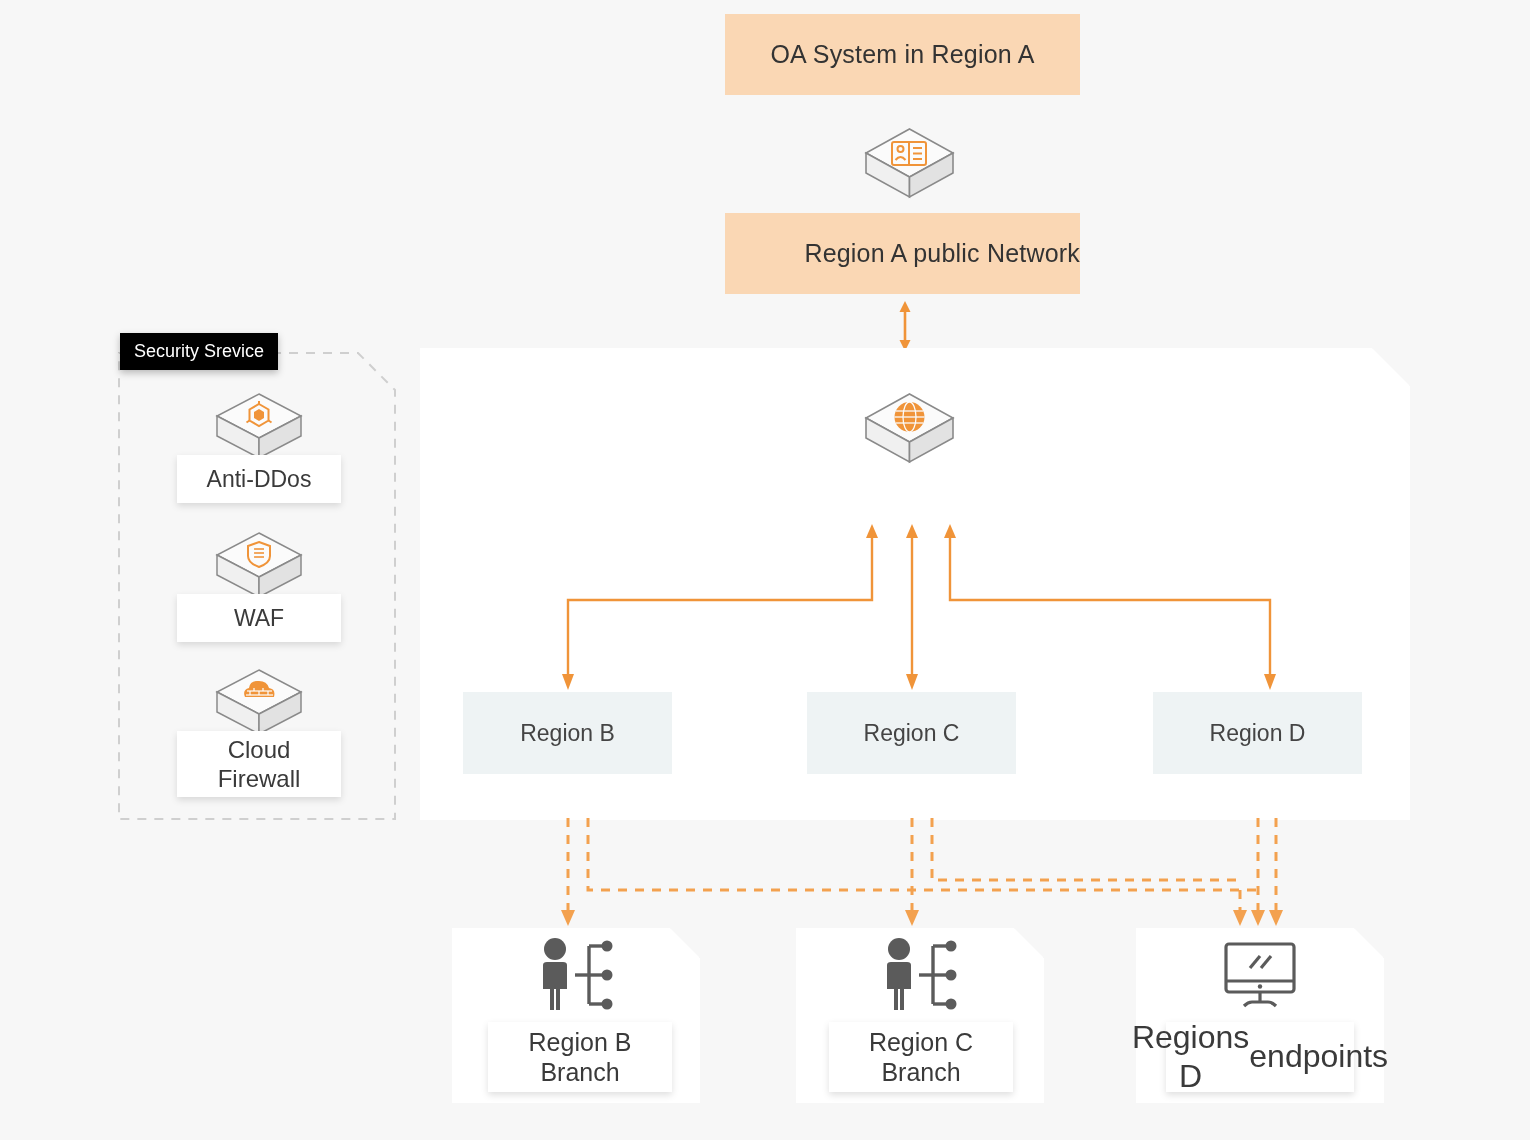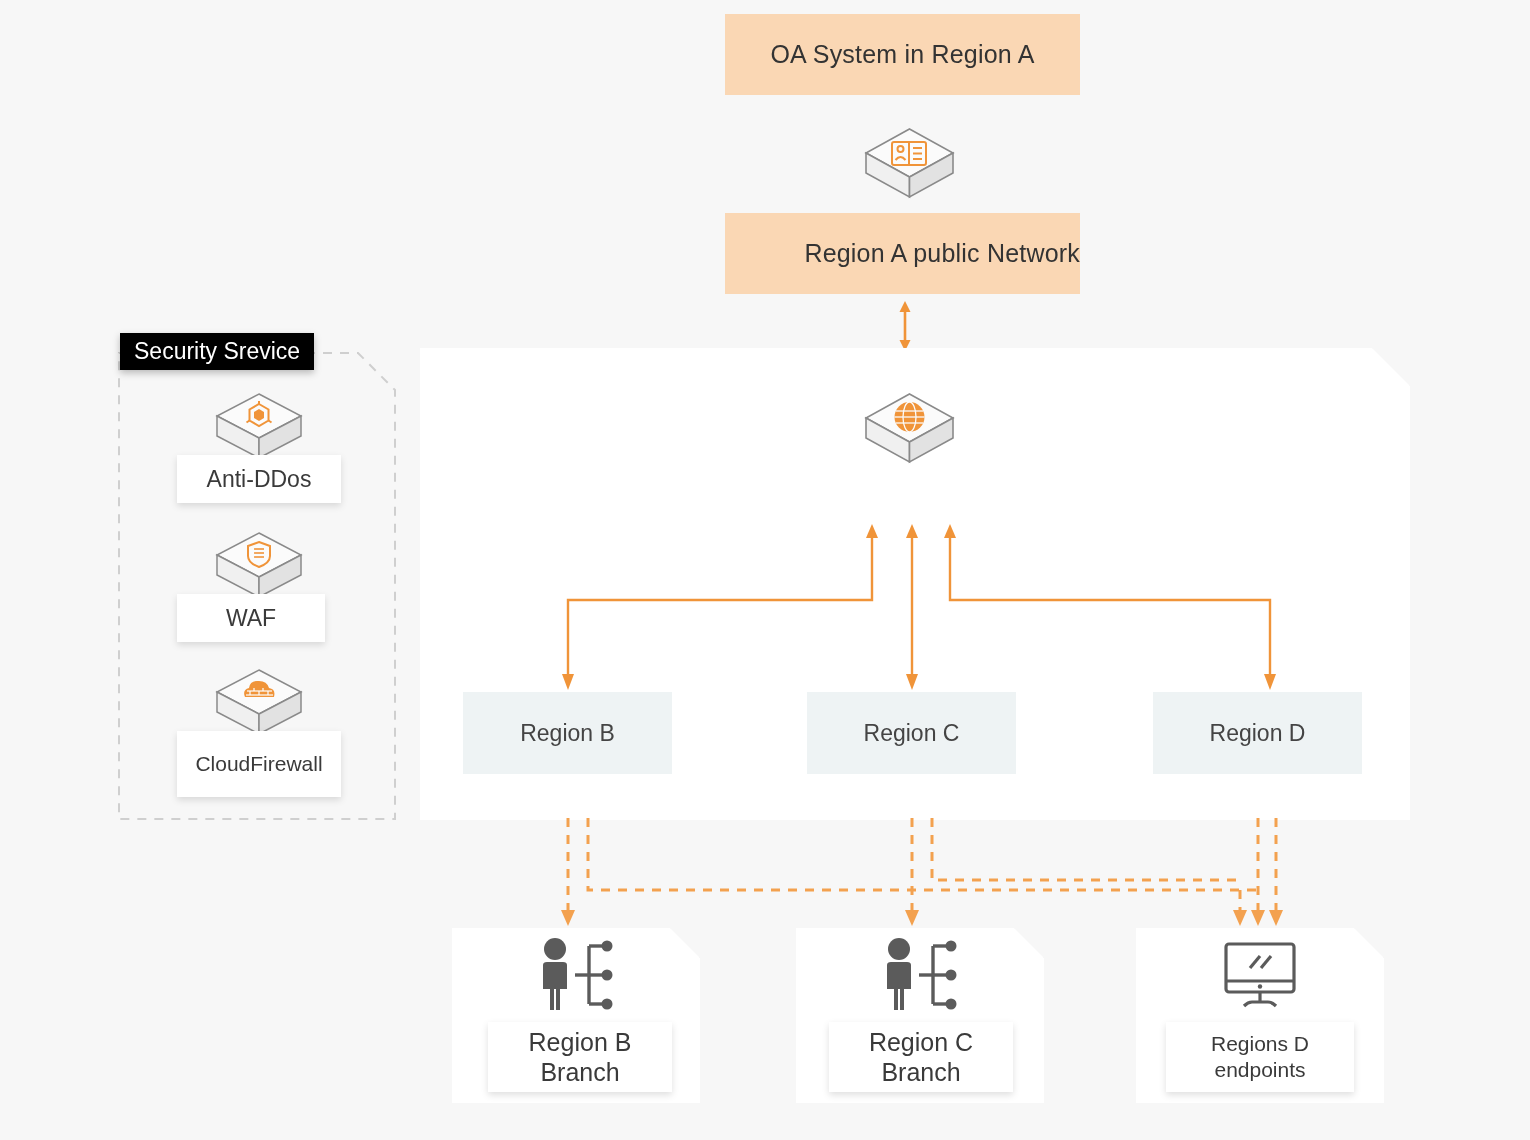--- a/index.html
+++ b/index.html
@@ -57,21 +57,21 @@
   .panel-main {
     background: #ffffff;
     box-shadow: 0 3px 10px rgba(0,0,0,.10);
     -webkit-clip-path: polygon(0 0, calc(100% - 38px) 0, 100% 38px, 100% 100%, 0 100%);
     clip-path: polygon(0 0, calc(100% - 38px) 0, 100% 38px, 100% 100%, 0 100%);
   }
 
   .group-title {
     background: #000000;
     color: #ffffff;
-    font-size: 23px;
+    font-size: 18px;
     display: flex;
     align-items: center;
     padding: 0 14px;
     box-shadow: 0 3px 7px rgba(0,0,0,.25);
   }
 
   
   .fold-card {
     background: #ffffff;
     box-shadow: 0 3px 9px rgba(0,0,0,.13);
@@ -231,21 +231,21 @@
       <g transform="translate(46,25)">
         <path d="M0 -12 L11 -8 V 2 Q 11 9 0 13 Q -11 9 -11 2 V -8 Z" fill="none" stroke="#f09439" stroke-width="2"></path>
         <g stroke="#f09439" stroke-width="1.6">
           <line x1="-5" y1="-5" x2="5" y2="-5"></line>
           <line x1="-5" y1="-1" x2="5" y2="-1"></line>
           <line x1="-5" y1="3" x2="5" y2="3"></line>
         </g>
       </g>
     </svg>
   </div>
-  <div class="abs plaque" style="left:177px; top:594px; width:148px; height:48px; font-size:23px;">
+  <div class="abs plaque" style="left:177px; top:594px; width:164px; height:48px; font-size:23px;">
     <span>WAF</span>
   </div>
 
   <div class="abs" style="left:213px; top:666px; width:92px; height:72px;">
     <svg width="92" height="72" viewBox="0 0 92 72">
       <polygon points="46,4 88,26 46,48 4,26" fill="#fbfbfb" stroke="#8a8a8a" stroke-width="1.5"></polygon>
       <polygon points="4,26 46,48 46,68 4,46" fill="#f0f0f0" stroke="#8a8a8a" stroke-width="1.5"></polygon>
       <polygon points="88,26 46,48 46,68 88,46" fill="#e2e2e2" stroke="#8a8a8a" stroke-width="1.5"></polygon>
       <g transform="translate(46,26)">
         <path d="M-14 5 Q -17 -2 -10 -4 Q -9 -12 0 -11 Q 8 -11 10 -4 Q 17 -3 15 5 Z" fill="#f09439"></path>
@@ -254,21 +254,21 @@
           <line x1="-13" y1="3" x2="14" y2="3"></line>
           <line x1="-5" y1="-4" x2="-5" y2="-1"></line>
           <line x1="4" y1="-4" x2="4" y2="-1"></line>
           <line x1="-9" y1="-1" x2="-9" y2="3"></line>
           <line x1="0" y1="-1" x2="0" y2="3"></line>
           <line x1="9" y1="-1" x2="9" y2="3"></line>
         </g>
       </g>
     </svg>
   </div>
-  <div class="abs plaque" style="left:177px; top:731px; width:164px; height:66px; font-size:21px; flex-direction:row;">
+  <div class="abs plaque" style="left:177px; top:731px; width:164px; height:66px; font-size:24px; flex-direction:column;">
     <span>Cloud</span>
     <span>Firewall</span>
   </div>
 
   <div class="abs fold-card" style="left:452px; top:928px; width:248px; height:175px;"></div>
   <div class="abs noclick" style="left:531px; top:936px; width:92px; height:78px;">
     <svg width="92" height="78" viewBox="0 0 92 78">
       <g fill="#5b5b5b">
         <circle cx="24" cy="13" r="11"></circle>
         <path d="M12 29 q0 -3 4 -3 h16 q4 0 4 3 v24 h-7 v21 h-4 v-21 h-2 v21 h-4 v-21 h-7 Z"></path>
@@ -325,18 +325,18 @@
         <rect x="10" y="4" width="68" height="48" rx="3"></rect>
         <line x1="10" y1="41" x2="78" y2="41"></line>
         <line x1="44" y1="52" x2="44" y2="62"></line>
         <path d="M28 66 q4 -4 8 -4 h16 q4 0 8 4"></path>
         <line x1="34" y1="28" x2="44" y2="16"></line>
         <line x1="45" y1="28" x2="55" y2="16"></line>
       </g>
       <circle cx="44" cy="46.5" r="2.2" fill="#5b5b5b"></circle>
     </svg>
   </div>
-  <div class="abs plaque" style="left:1166px; top:1022px; width:188px; height:70px; font-size:21px; flex-direction:column;">
+  <div class="abs plaque" style="left:1166px; top:1022px; width:188px; height:70px; font-size:32px; flex-direction:row;">
     <span>Regions D</span>
     <span>endpoints</span>
   </div>
 
 </div>
 
 </body></html>

